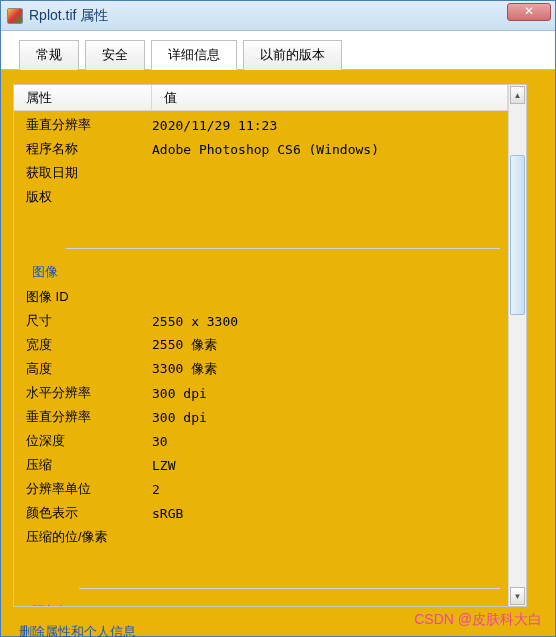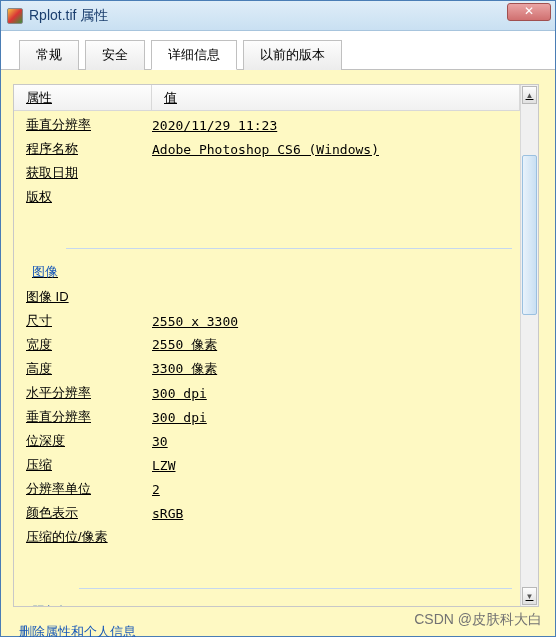--- a/index.html
+++ b/index.html
@@ -9,21 +9,21 @@
     font-size: 13px;
     background: #fff;
     width: 556px;
     height: 637px;
     overflow: hidden;
   }
   .window {
     width: 556px;
     height: 637px;
     border: 1px solid #4a7db5;
-    background: #fef9c3;
+    background: #eab308;
     position: relative;
   }
   .titlebar {
     height: 30px;
     background: linear-gradient(to bottom, #dfedf8, #c9e0f2);
     border-bottom: 1px solid #a7c4dd;
     display: flex;
     align-items: center;
     padding: 0 6px;
   }
@@ -71,24 +71,23 @@
     cursor: pointer;
     position: relative;
     top: 1px;
   }
   .tab.active {
     background: #fff;
     border-bottom: 1px solid #fff;
     z-index: 2;
   }
   .content {
-    padding: 14px 16px 8px 12px;
+    padding: 14px 28px 8px 12px;
     position: relative;
     height: calc(100% - 30px - 36px - 24px);
-    text-decoration: underline;
   }
   .panel {
     border: 1px solid #c8c8c8;
     height: 100%;
     position: relative;
     display: flex;
   }
   .list-wrap {
     flex: 1;
     overflow: hidden;
@@ -164,21 +163,21 @@
   }
   .link-area {
     padding: 8px 18px;
     color: #1858b8;
     font-size: 13px;
   }
   .watermark {
     position: absolute;
     bottom: 8px;
     right: 14px;
-    color: #737373;
+    color: #ec4899;
     font-size: 14px;
     font-family: "Microsoft YaHei", sans-serif;
   }
 </style>
 </head>
 <body>
 
 <div class="window">
   <div class="titlebar">
     <div class="icon"></div>

